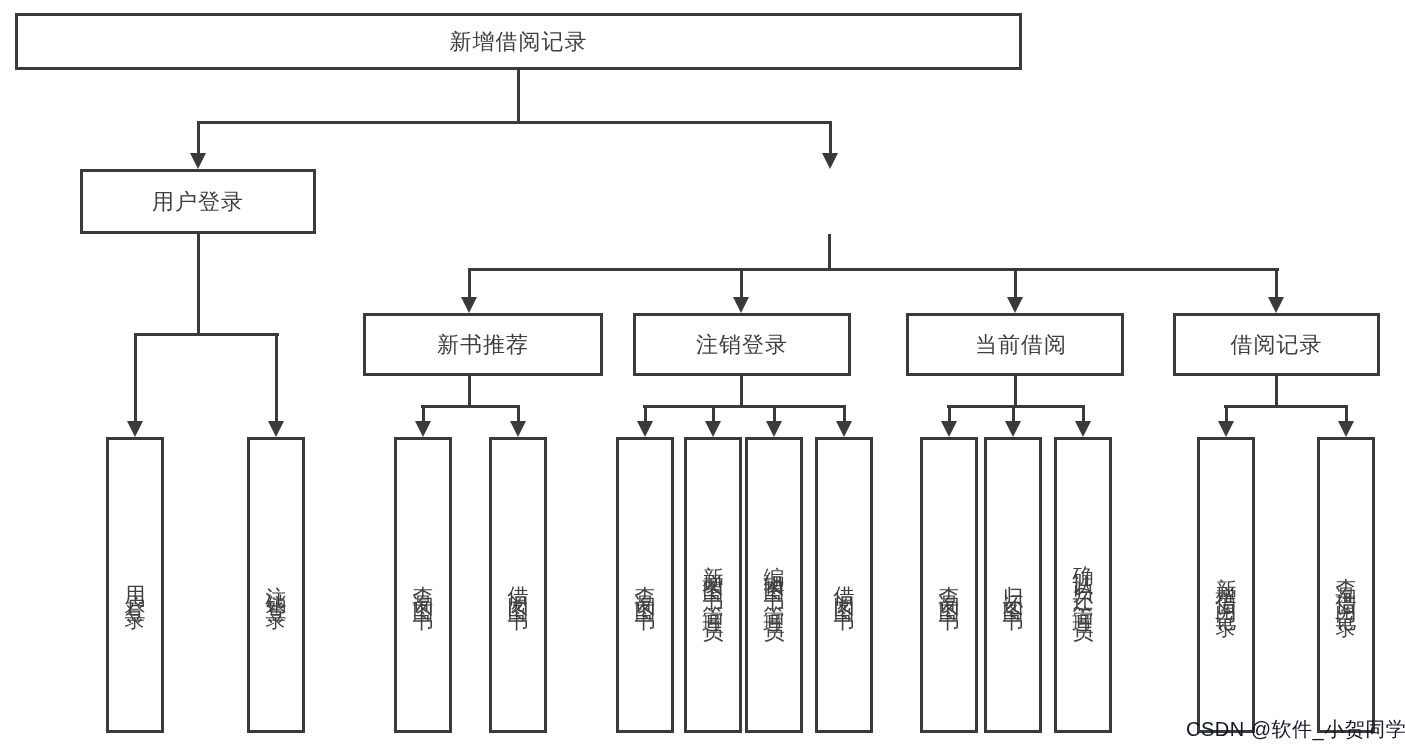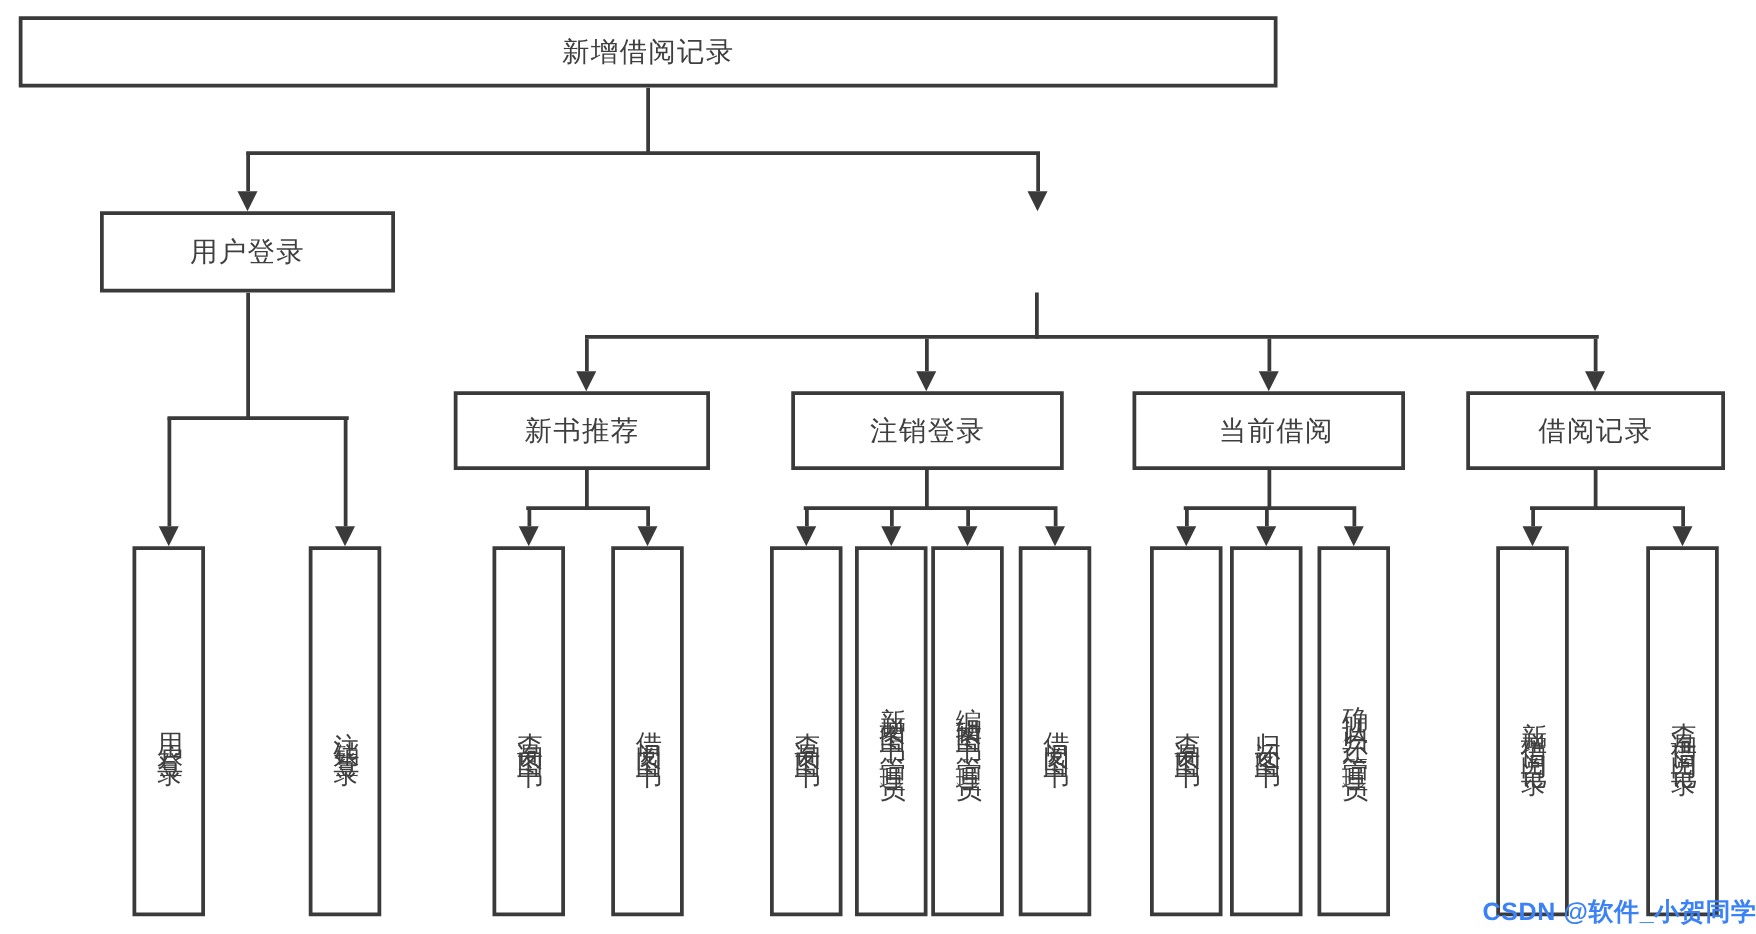--- a/index.html
+++ b/index.html
@@ -17,21 +17,21 @@
     color:#3f3f3f;
   }
   .hlabel{font-size:22px;letter-spacing:1px;white-space:nowrap;}
   .vtext{
     writing-mode:vertical-rl;text-orientation:mixed;
     font-size:21px;letter-spacing:8px;white-space:nowrap;color:#3f3f3f;
   }
   #n-root {left:15px;  top:13px;  width:1007px;height:57px;}
   #n-l2-0 {left:80px;  top:169px; width:236px; height:65px;}
   #n-l2-1 {left:712px; top:169px; width:235px; height:65px;}
-  #n-l3-0 {left:363px; top:313px; width:205px; height:63px;}
+  #n-l3-0 {left:363px; top:313px; width:240px; height:63px;}
   #n-l3-1 {left:633px; top:313px; width:218px; height:63px;}
   #n-l3-2 {left:906px; top:313px; width:218px; height:63px;padding-left:12px;}
   #n-l3-3 {left:1173px;top:313px; width:207px; height:63px;}
   .leaf{top:437px;height:296px;width:58px;}
   #n-lf-0 {left:106px;}
   #n-lf-1 {left:247px;}
   #n-lf-2 {left:394px;}
   #n-lf-3 {left:489px;}
   #n-lf-4 {left:616px;}
   #n-lf-5 {left:684px;}
@@ -93,21 +93,21 @@
   #c-s-lf6 {left:773px;} #c-t-lf6 {left:766px;}
   #c-s-lf7 {left:843px;} #c-t-lf7 {left:836px;}
   #c-s-lf8 {left:948px;} #c-t-lf8 {left:941px;}
   #c-s-lf9 {left:1012px;}#c-t-lf9 {left:1005px;}
   #c-s-lf10{left:1082px;}#c-t-lf10{left:1075px;}
   #c-s-lf11{left:1225px;}#c-t-lf11{left:1218px;}
   #c-s-lf12{left:1345px;}#c-t-lf12{left:1338px;}
   
   #watermark{
     position:absolute;left:1186px;top:716px;
-    font-size:20px;color:#3b82f6;white-space:nowrap;letter-spacing:0.5px;font-weight:bold;
+    font-size:20px;color:#0f172a;white-space:nowrap;letter-spacing:0.5px;
   }
 </style>
 </head>
 <body>
 
 <div class="stage">
 
   <div class="ln" id="c-v-root"></div>
   <div class="ln" id="c-h-root"></div>
   <div class="ln" id="c-s-l2a"></div>

